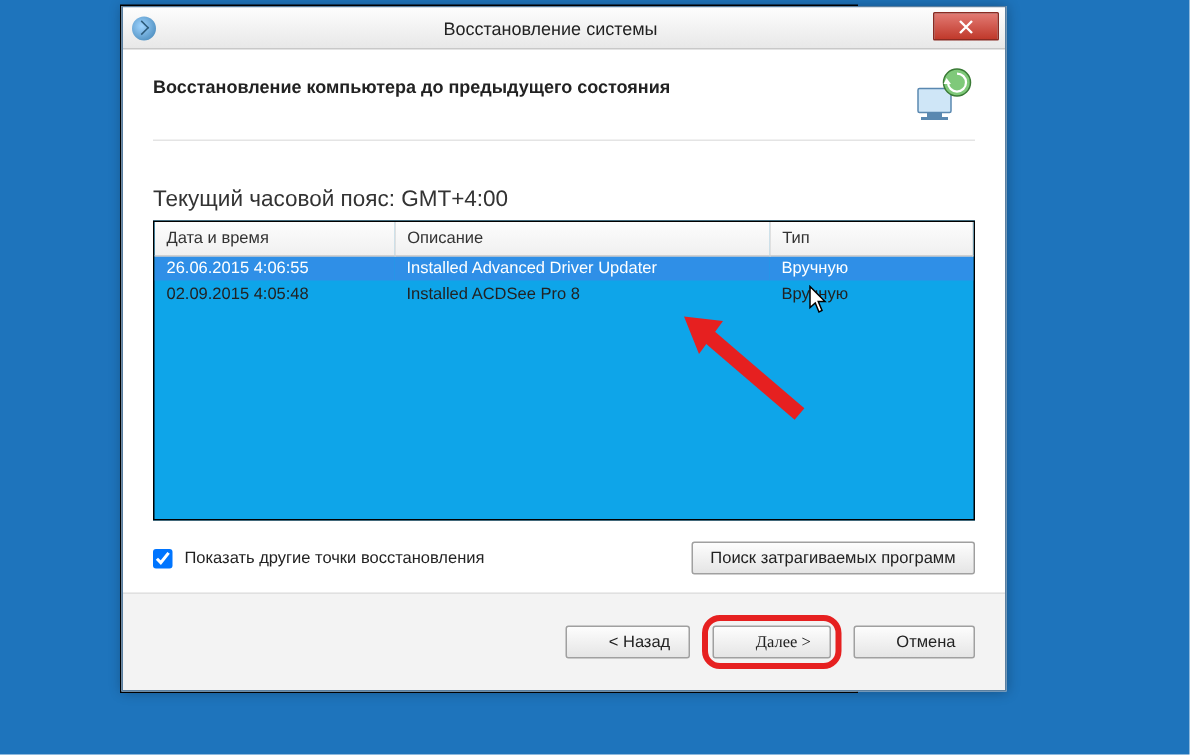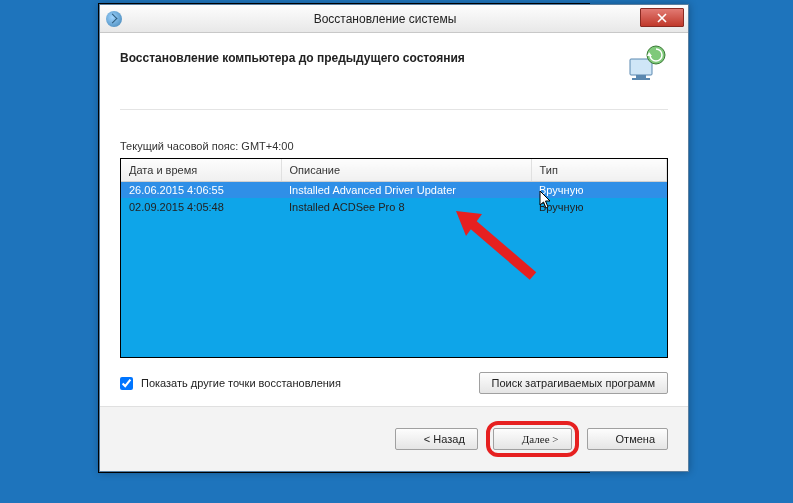--- a/index.html
+++ b/index.html
@@ -7,21 +7,21 @@
     font-family: "Segoe UI", Tahoma, sans-serif;
     font-size: 12px;
     background: #1e74bc;
     width: 793px;
     height: 503px;
     position: relative;
     overflow: hidden;
   }
   .outer-wrap {
     position: absolute;
-    top: 3px; left: 98px;
+    top: 3px; left: 80px;
     width: 492px;
     border: 1px solid #000;
   }
   .dialog {
     width: 590px;
     background: #fff;
     border: 1px solid #5a7fa0;
     box-shadow: 0 0 8px rgba(0,0,0,0.3);
   }
   .titlebar {
@@ -72,35 +72,35 @@
   .close-btn svg { width: 10px; height: 10px; }
   .content {
     padding: 12px 20px 12px 20px;
   }
   .header-row {
     display: flex;
     justify-content: space-between;
     align-items: flex-start;
     margin-bottom: 30px;
     border-bottom: 1px solid #e4e4e4;
-    padding-bottom: 24px;
+    padding-bottom: 8px;
   }
   .header-title {
     font-weight: bold;
     font-size: 12px;
     color: #222;
     padding-top: 6px;
   }
   .header-icon {
     width: 46px; height: 40px;
     position: relative;
   }
   .header-icon svg { width: 46px; height: 40px; }
   .tz-label {
-    font-size: 11px;
+    font-size: 15px;
     color: #333;
     margin-bottom: 6px;
   }
   .table-container {
     border: 1px solid #000000;
     height: 200px;
     background: #0ea5e9;
     overflow: hidden;
   }
   table {

